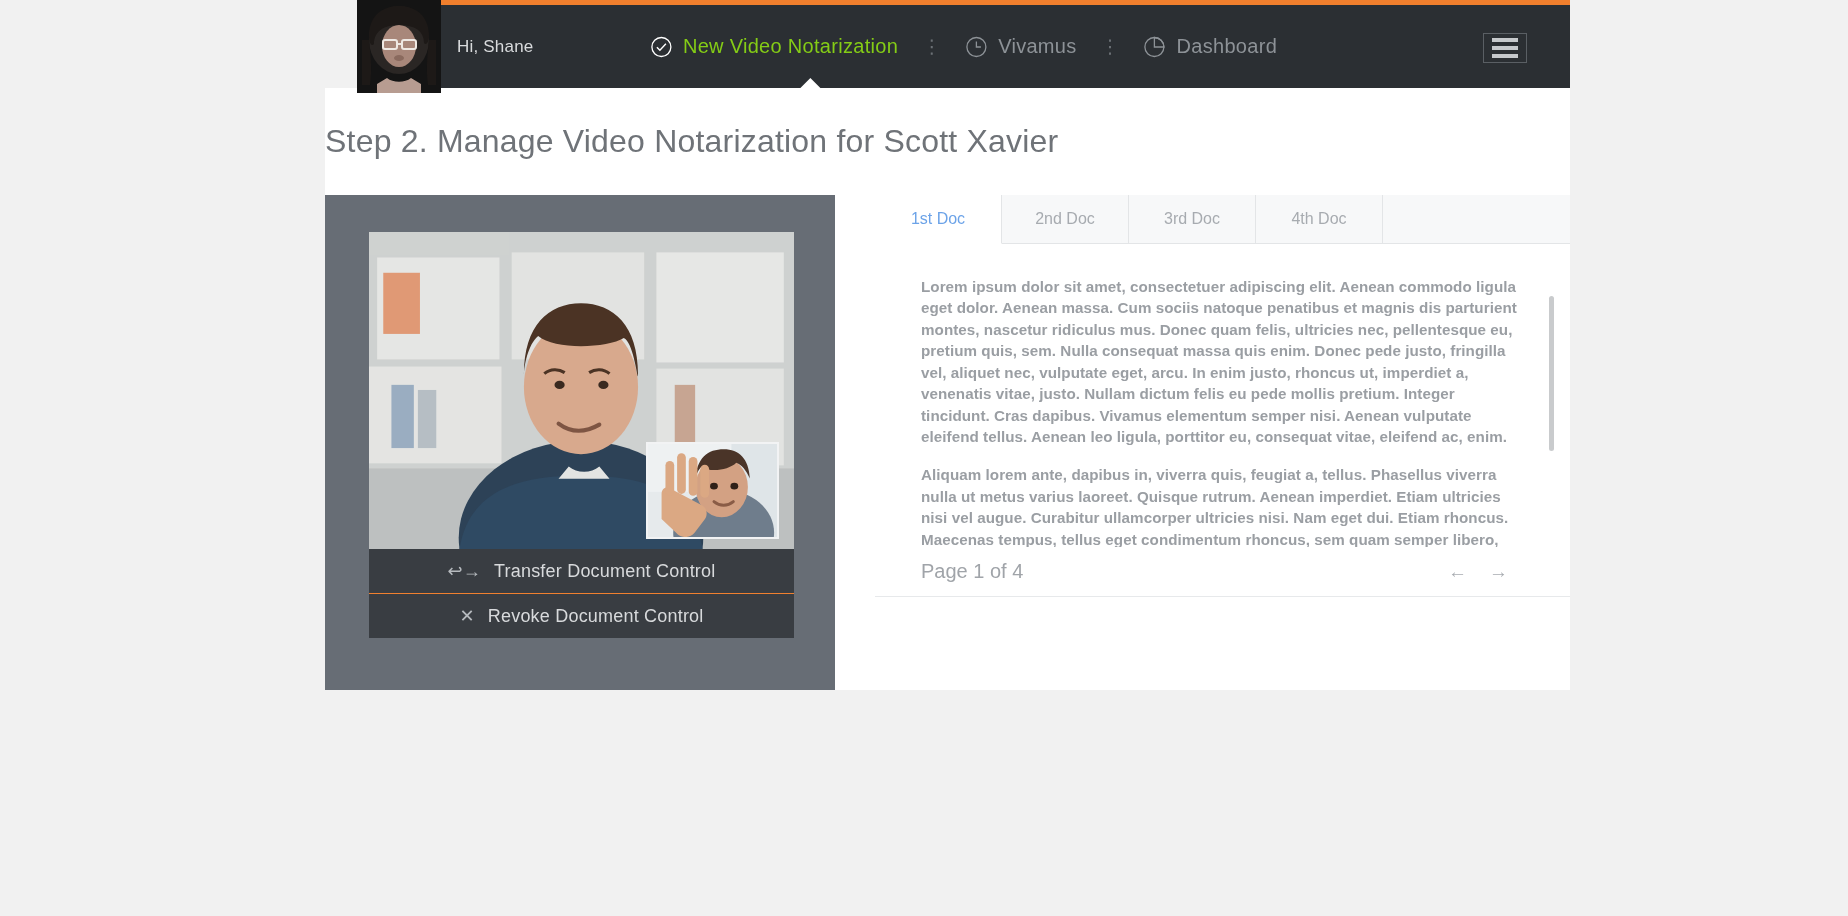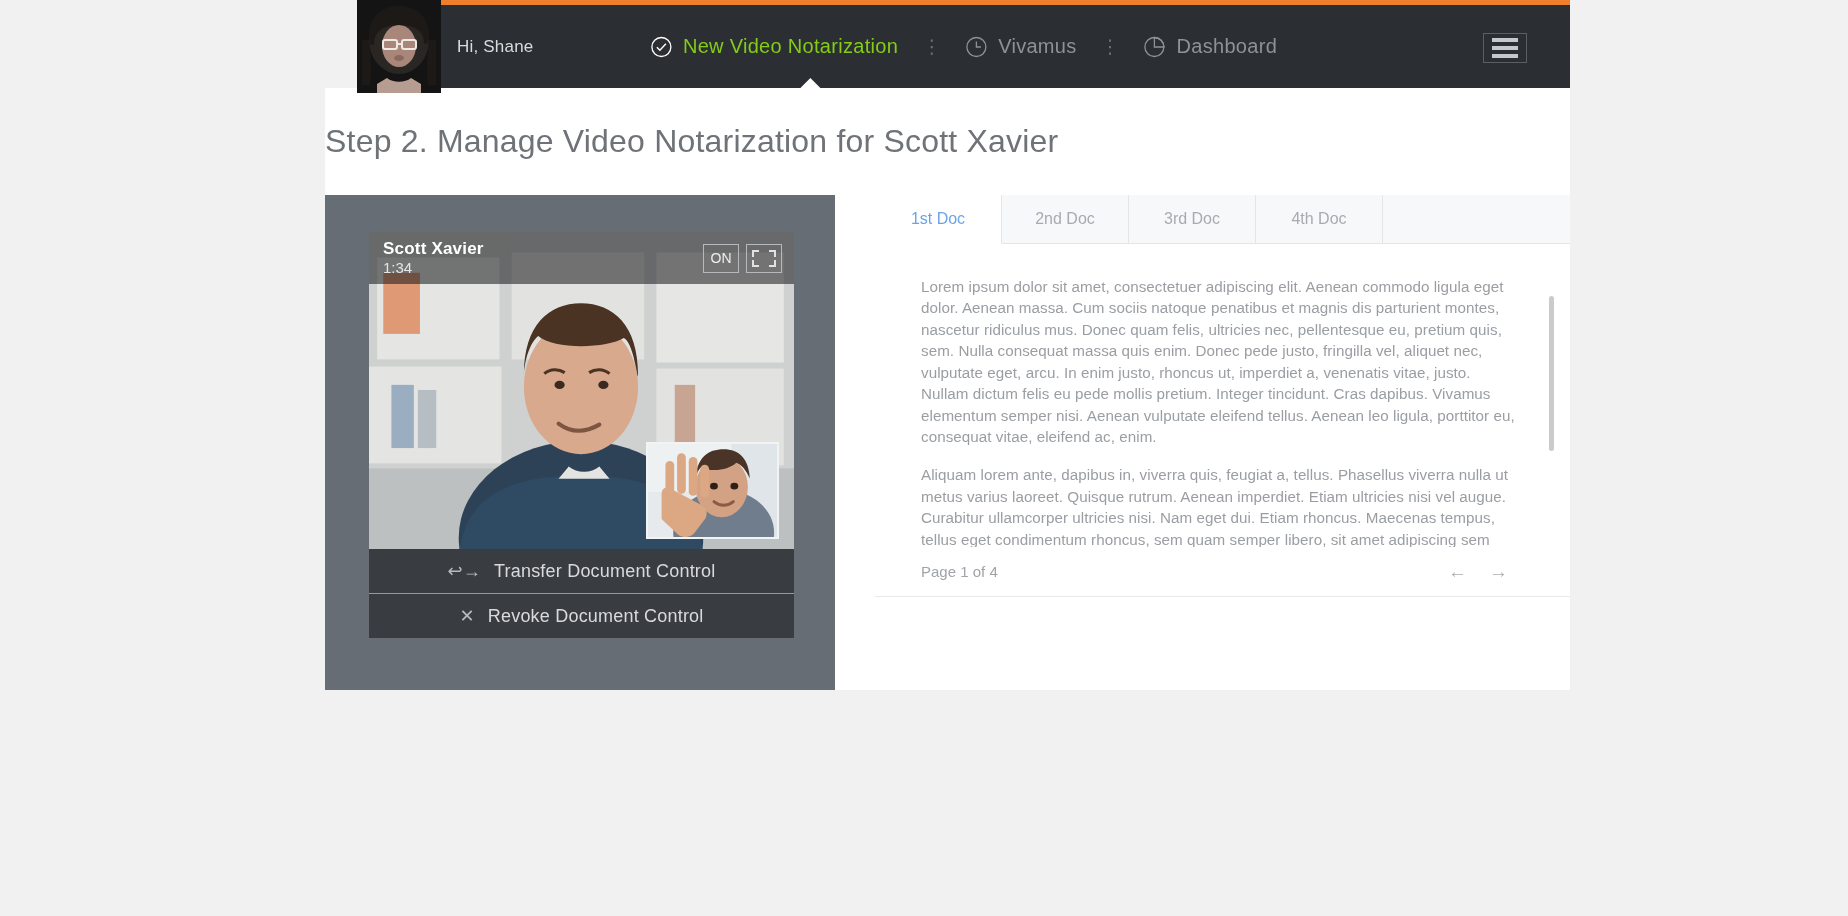--- a/index.html
+++ b/index.html
@@ -241,20 +241,21 @@
     background: #ffffff;
     border-bottom: 1px solid #ffffff;
     margin-bottom: -1px;
     border-right: 1px solid #e3e5e7;
   }
   .doc-body {
     position: relative;
     padding: 32px 52px 0 46px;
     height: 303px;
     overflow: hidden;
+    font-weight: bold;
   }
   .doc-body p {
     color: #9a9ea3;
     font-size: 15.2px;
     line-height: 1.41;
     margin-bottom: 17px;
     letter-spacing: .05px;
   }
   .scrollbar {
     position: absolute;
@@ -264,21 +265,21 @@
     border-radius: 3px;
     cursor: pointer;
   }
   .pager {
     height: 50px;
     display: flex;
     align-items: center;
     padding: 0 62px 0 46px;
     border-bottom: 1px solid #e7e9eb;
   }
-  .pager-label { color: #a0a4a9; font-size: 15px; }
+  .pager-label { color: #a0a4a9; font-size: 20px; }
   .pager-arrows { margin-left: auto; display: flex; gap: 22px; }
   .pager-arrows span {
     color: #a8acb1;
     font-size: 19px;
     line-height: 1;
     cursor: pointer;
   }
   .actions {
     flex: 1;
     display: flex;
@@ -444,35 +445,20 @@
             <path d="M88 317c6-55 45-78 120-78s114 23 120 78z" fill="#2f4a63"></path>
             <ellipse cx="208" cy="152" rx="56" ry="66" fill="#d8a98d"></ellipse>
             <path d="M152 140c0-48 24-70 56-70s56 22 56 70c0 10-4-32-14-36-16 10-68 12-84-2-10 8-14 30-14 38z" fill="#4b3324"></path>
             <ellipse cx="187" cy="150" rx="5" ry="4" fill="#3a2a20"></ellipse>
             <ellipse cx="230" cy="150" rx="5" ry="4" fill="#3a2a20"></ellipse>
             <path d="M172 139c6-5 14-5 20-1M216 138c6-4 14-4 20 1" stroke="#4b3324" stroke-width="3" fill="none"></path>
             <path d="M186 188c12 9 26 9 40 1" stroke="#7e5543" stroke-width="4" fill="none" stroke-linecap="round"></path>
             <path d="M196 230c8 7 22 7 30 0l10 12h-50z" fill="#e3e4e2"></path>
           </svg>
 
-          <div class="video-overlay">
-            <div class="who">
-              <div class="who-name">Scott Xavier</div>
-              <div class="who-time">1:34</div>
-            </div>
-            <div class="stage-controls">
-              <div class="btn-on">ON</div>
-              <div class="btn-expand">
-                <i class="tl"></i>
-                  <i class="tr"></i>
-                  <i class="bl"></i>
-                  <i class="br"></i>
-              </div>
-            </div>
-          </div>
 
           <div class="pip">
             <svg viewBox="0 0 133 97" preserveAspectRatio="xMidYMid slice">
               <rect width="133" height="97" fill="#e6eaec"></rect>
               <rect x="0" y="0" width="133" height="50" fill="#eef1f2"></rect>
               <rect x="86" y="0" width="47" height="97" fill="#dfe5e8"></rect>
               <ellipse cx="78" cy="92" rx="52" ry="44" fill="#6f7d8c"></ellipse>
               <ellipse cx="76" cy="45" rx="27" ry="31" fill="#d3a183"></ellipse>
               <path d="M48 40c2-26 14-34 30-34s26 10 27 30c-4-8-8-14-14-16-8 8-28 10-36 4-4 4-6 10-7 16z" fill="#4a3428"></path>
               <ellipse cx="68" cy="44" rx="4" ry="3.4" fill="#2e2018"></ellipse>

